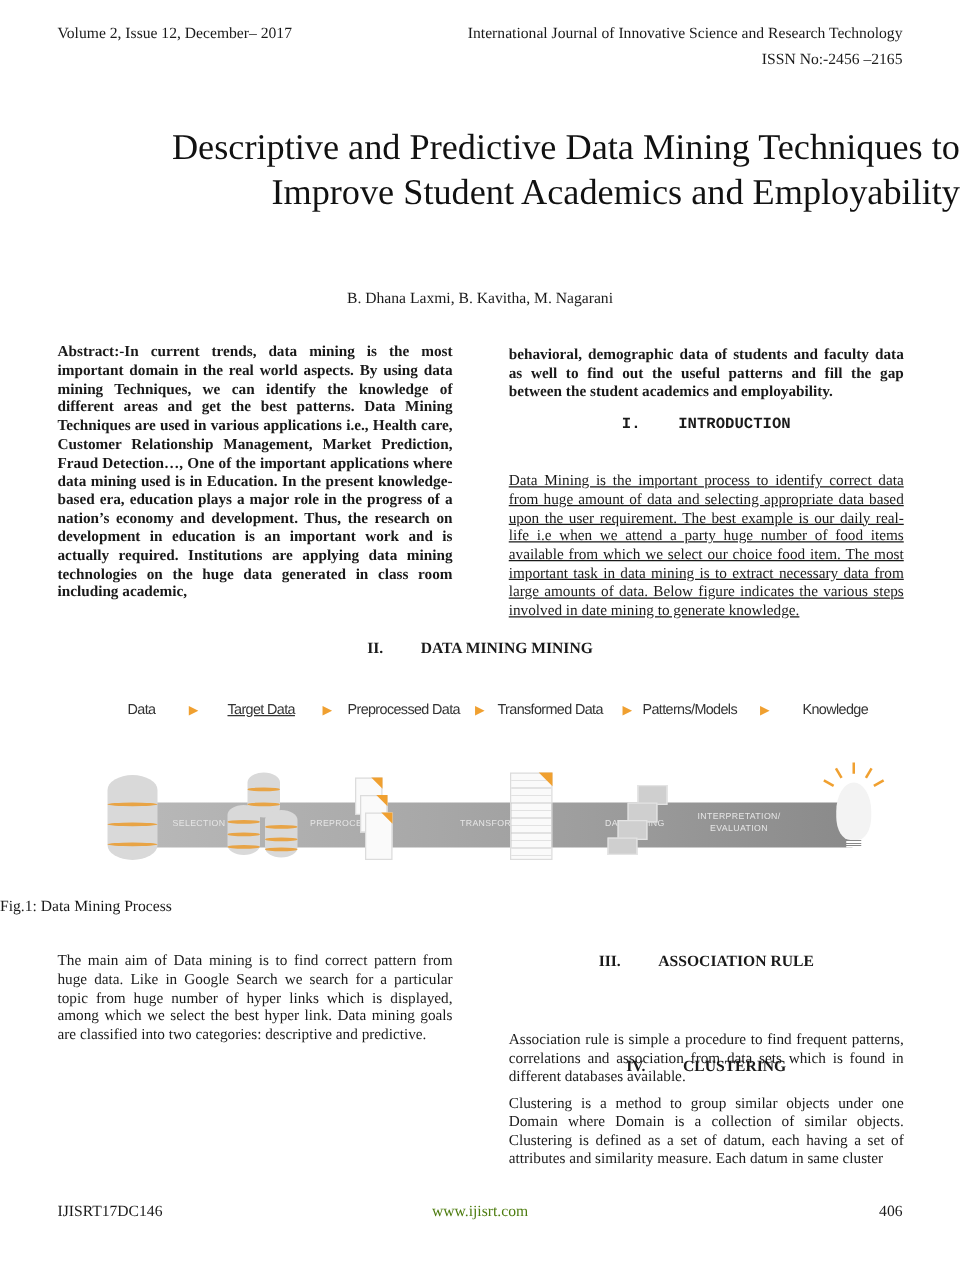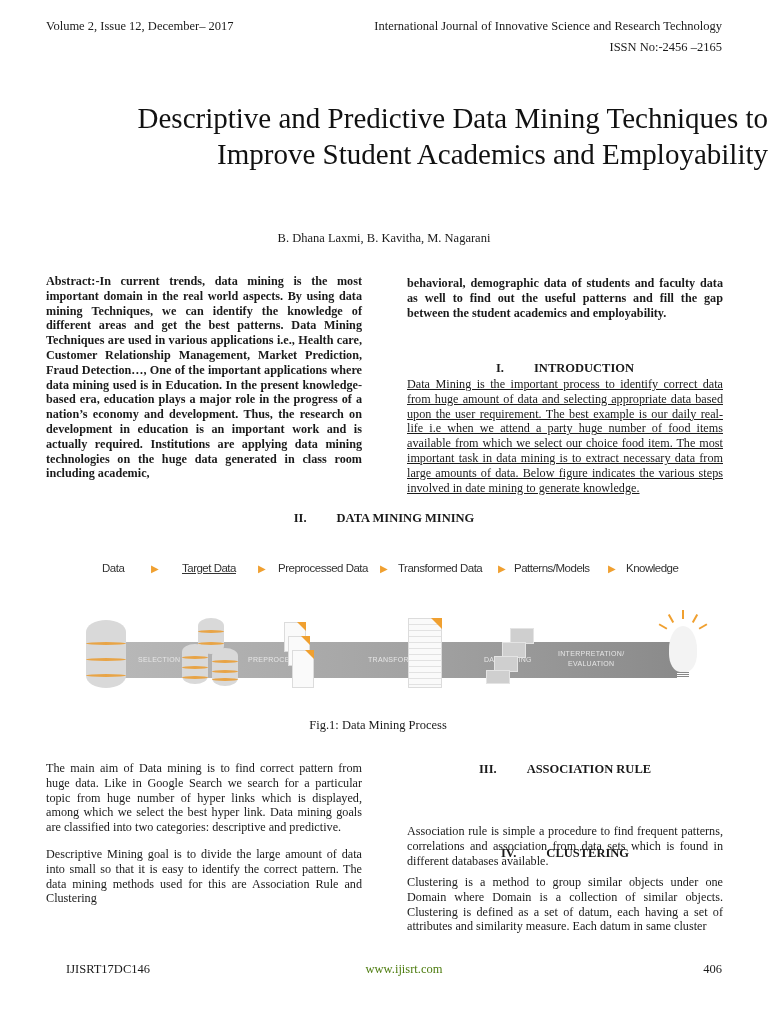--- a/index.html
+++ b/index.html
@@ -7,22 +7,22 @@
          font-family: "Liberation Serif", "DejaVu Serif", serif; color: #1a1a1a; }
   .abs { position: absolute; }
   .hdr { font-size: 12.5px; }
   .title { left: 0; width: 768px; top: 100px; text-align: right; font-size: 29px; line-height: 36px; color: #111; }
   .authors { left: 0; width: 768px; top: 231px; text-align: center; font-size: 12.5px; }
   .col { font-size: 12.2px; line-height: 14.8px; text-align: justify; }
   .col p { margin: 0; }
   .bold { font-weight: bold; }
   .sec { font-size: 12.5px; font-weight: bold; text-align: center; }
   .sec .num { display: inline-block; margin-right: 30px; }
-  .caption { left: 0; width: 756px; top: 718px; text-align: center; font-size: 12.5px; }
-  .footer { font-size: 12.5px; top: 962px; margin-left: 20px; }
+  .caption { left: 0; width: 756px; top: 718px; font-size: 12.5px; }
+  .footer { font-size: 12.5px; top: 962px; }
   .link { color: #4d7c0f; }
 
   
   .fig { left: 62px; top: 558px; width: 660px; height: 120px; }
   .steps { position: absolute; top: 4px; left: 0; width: 660px; height: 16px;
            font-family: "Liberation Sans", "DejaVu Sans", sans-serif; font-size: 11.5px;
            color: #333; letter-spacing: -0.5px; }
   .steps span { position: absolute; top: 0; white-space: nowrap; }
   .arrow { color: #f0a030; font-size: 10px; }
   .band { position: absolute; top: 80px; height: 40px; background: #9a9a9a; }
@@ -50,21 +50,21 @@
 </div>
 <div class="abs authors">B. Dhana Laxmi, B. Kavitha, M. Nagarani</div>
 
 <div class="abs col bold" style="left:46px; top:274px; width:316px;">
   <p>Abstract:-In current trends, data mining is the most important domain in the real world aspects. By using data mining Techniques, we can identify the knowledge of different areas and get the best patterns. Data Mining Techniques are used in various applications i.e., Health care, Customer Relationship Management, Market Prediction, Fraud Detection…, One of the important applications where data mining used is in Education. In the present knowledge-based era, education plays a major role in the progress of a nation’s economy and development. Thus, the research on development in education is an important work and is actually required. Institutions are applying data mining technologies on the huge data generated in class room including academic,</p>
 </div>
 
 <div class="abs col bold" style="left:407px; top:276px; width:316px;">
   <p>behavioral, demographic data of students and faculty data as well to find out the useful patterns and fill the gap between the student academics and employability.</p>
 </div>
-<div class="abs sec" style="left:407px; top:361px; width:316px;">
+<div class="abs sec" style="left:407px; top:332px; width:316px;font-family:Liberation Mono, monospace;">
   <span class="num">I.</span><span>INTRODUCTION</span>
 </div>
 <div class="abs col" style="left:407px; top:377px; width:316px;text-decoration:underline;">
   <p>Data Mining is the important process to identify correct data from huge amount of data and selecting appropriate data based upon the user requirement. The best example is our daily real-life i.e when we attend a party huge number of food items available from which we select our choice food item. The most important task in data mining is to extract necessary data from large amounts of data. Below figure indicates the various steps involved in date mining to generate knowledge.</p>
 </div>
 
 <div class="abs sec" style="left:0; width:768px; top:511px;">
   <span class="num">II.</span><span>DATA MINING MINING</span>
 </div>
 
@@ -73,21 +73,21 @@
     <span style="left:40px;">Data</span>
     <span class="arrow" style="left:89px; top:1px;">▶</span>
     <span style="left:120px;text-decoration:underline;">Target Data</span>
     <span class="arrow" style="left:196px; top:1px;">▶</span>
     <span style="left:216px;">Preprocessed Data</span>
     <span class="arrow" style="left:318px; top:1px;">▶</span>
     <span style="left:336px;">Transformed Data</span>
     <span class="arrow" style="left:436px; top:1px;">▶</span>
     <span style="left:452px;">Patterns/Models</span>
     <span class="arrow" style="left:546px; top:1px;">▶</span>
-    <span style="left:564px;">Knowledge</span>
+    <span style="left:580px;">Knowledge</span>
   </div>
 
   <div class="band" style="left:50px; width:570px; top:84px; height:36px; background:linear-gradient(90deg,#b8b8b8 0%,#a8a8a8 40%,#9a9a9a 70%,#8a8a8a 100%);"></div>
 
   <div class="band-label" style="left:76px; top:98px;">SELECTION</div>
   <div class="band-label" style="left:186px; top:98px;">PREPROCESSING</div>
   <div class="band-label" style="left:306px; top:98px;">TRANSFORMATION</div>
   <div class="band-label" style="left:422px; top:98px;">DATA MINING</div>
   <div class="band-label" style="left:496px; top:92px;">INTERPRETATION/</div>
   <div class="band-label" style="left:506px; top:102px;">EVALUATION</div>
@@ -138,21 +138,20 @@
   <div class="ray" style="left:608px; top:56px; transform:rotate(-30deg);"></div>
   <div class="ray" style="left:632px; top:56px; transform:rotate(30deg);"></div>
   <div class="ray" style="left:600px; top:64px; transform:rotate(-60deg);"></div>
   <div class="ray" style="left:640px; top:64px; transform:rotate(60deg);"></div>
 </div>
 
 <div class="abs caption">Fig.1: Data Mining Process</div>
 
 <div class="abs col" style="left:46px; top:761px; width:316px;">
   <p>The main aim of Data mining is to find correct pattern from huge data. Like in Google Search we search for a particular topic from huge number of hyper links which is displayed, among which we select the best hyper link. Data mining goals are classified into two categories: descriptive and predictive.</p>
-  <p style="margin-top:12px;">Descriptive Mining goal is to divide the large amount of data into small so that it is easy to identify the correct pattern. The data mining methods used for this are Association Rule and Clustering</p>
 </div>
 
 <div class="abs sec" style="left:407px; top:762px; width:316px;">
   <span class="num">III.</span><span>ASSOCIATION RULE</span>
 </div>
 <div class="abs col" style="left:407px; top:824px; width:316px;">
   <p>Association rule is simple  a procedure to find frequent patterns, correlations and association from data sets  which is found in different databases available.</p>
 </div>
 <div class="abs sec" style="left:407px; top:846px; width:316px;">
   <span class="num">IV.</span><span>CLUSTERING</span>

